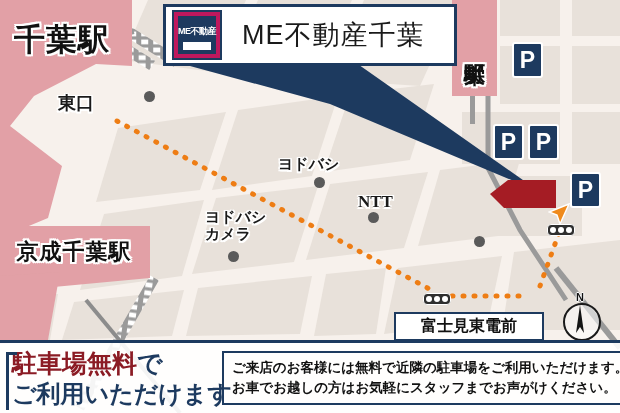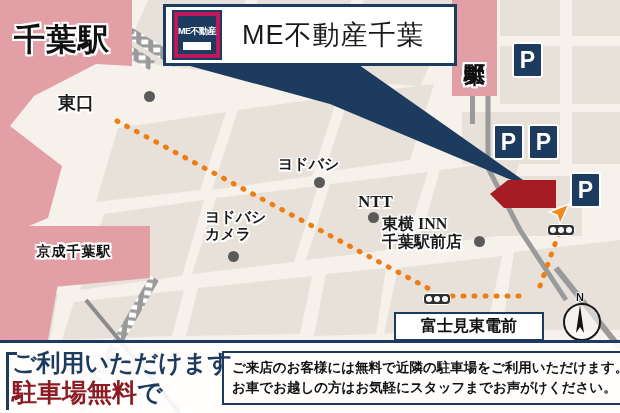--- a/index.html
+++ b/index.html
@@ -8,21 +8,21 @@
   #map{position:absolute;left:0;top:0;width:620px;height:413px;}
   .ov{position:absolute;}
 
   
   .plate{position:absolute;background:#e2a0a6;display:flex;align-items:center;justify-content:center;}
   .plate span{color:#111;font-weight:bold;letter-spacing:1px;
     text-shadow:-2px 0 #fff,0 -2px #fff,2px 0 #fff,0 2px #fff,-2px -2px #fff,2px -2px #fff,-2px 2px #fff,2px 2px #fff;}
   #plate-chiba{left:0px;top:16px;width:124px;height:48px;}
   #plate-chiba span{font-size:31px;}
   #plate-keisei{left:0px;top:233px;width:148px;height:37px;}
-  #plate-keisei span{font-size:14px;}
+  #plate-keisei span{font-size:22px;}
   #plate-sakae{left:452px;top:0px;width:45px;height:96px;}
   #plate-sakae span{font-size:21px;writing-mode:vertical-rl;line-height:1.05;letter-spacing:0px;}
 
   
   .lbl{position:absolute;color:#1a1a1a;font-weight:bold;line-height:1.12;white-space:pre;
        text-shadow:-1.5px 0 #fff,0 -1.5px #fff,1.5px 0 #fff,0 1.5px #fff,-1.5px -1.5px #fff,1.5px -1.5px #fff,-1.5px 1.5px #fff,1.5px 1.5px #fff;font-family:Liberation Serif, serif;}
   #lbl-higashiguchi{left:58px;top:93px;font-size:18px;}
   #lbl-famima{left:152px;top:88px;font-size:15px;}
   #lbl-keiyo{left:278px;top:156px;font-size:15px;}
   #lbl-ntt{left:358px;top:192px;font-size:17px;}
@@ -158,22 +158,20 @@
   <div class="plate" id="plate-keisei">
     <span>京成千葉駅</span>
   </div>
   <div class="plate" id="plate-sakae">
     <span>栄町駅</span>
   </div>
 
   <div class="lbl" id="lbl-higashiguchi">東口</div>
   <div class="lbl" id="lbl-keiyo">ヨドバシ</div>
   <div class="lbl" id="lbl-ntt">NTT</div>
-  <div class="lbl" id="lbl-toyoko">東横 INN
-千葉駅前店</div>
   <div class="lbl" id="lbl-yodobashi">ヨドバシ
 カメラ</div>
 
   <div class="poi" style="left:144px;top:91px;"></div>
   <div class="poi" style="left:314px;top:177px;"></div>
   <div class="poi" style="left:368px;top:212px;"></div>
   <div class="poi" style="left:474px;top:236px;"></div>
   <div class="poi" style="left:228px;top:251px;"></div>
 
   <div class="pbadge" style="left:512px;top:42px;">P</div>
@@ -208,22 +206,22 @@
   <div id="logocard">
     <div id="logomark">
       <span id="logomark-txt">ME不動産</span>
       <span id="logomark-bar"></span>
     </div>
     <div id="logocard-title">ME不動産千葉</div>
   </div>
 
   <div id="banner">
     <div id="banner-head">
+      <div class="bl" id="b-line1"><span id="b-free">駐車場無料</span><span>で</span></div>
       <div class="bl" id="b-line2">ご利用いただけます</div>
-      <div class="bl" id="b-line1"><span id="b-free">駐車場無料</span><span>で</span></div>
     </div>
     <div id="banner-note">
       <div>ご来店のお客様には無料で近隣の駐車場をご利用いただけます。</div>
       <div>お車でお越しの方はお気軽にスタッフまでお声がけください。</div>
     </div>
   </div>
 
 </div>
 
 </body></html>

